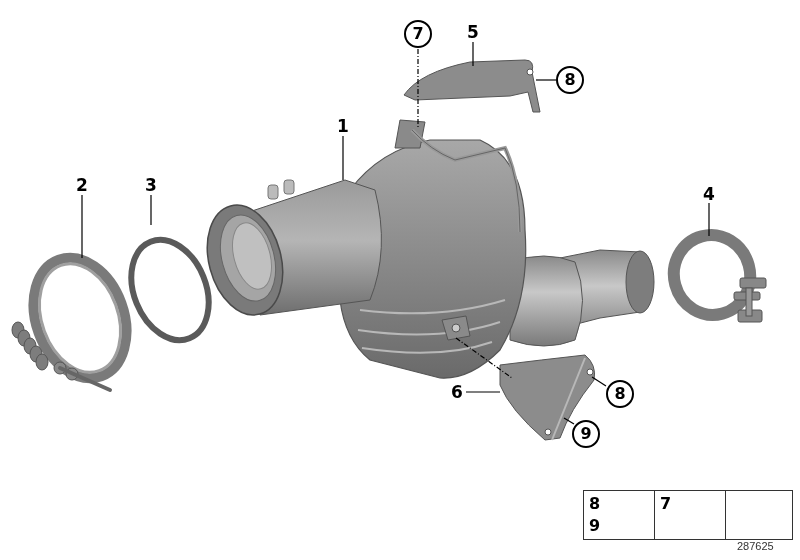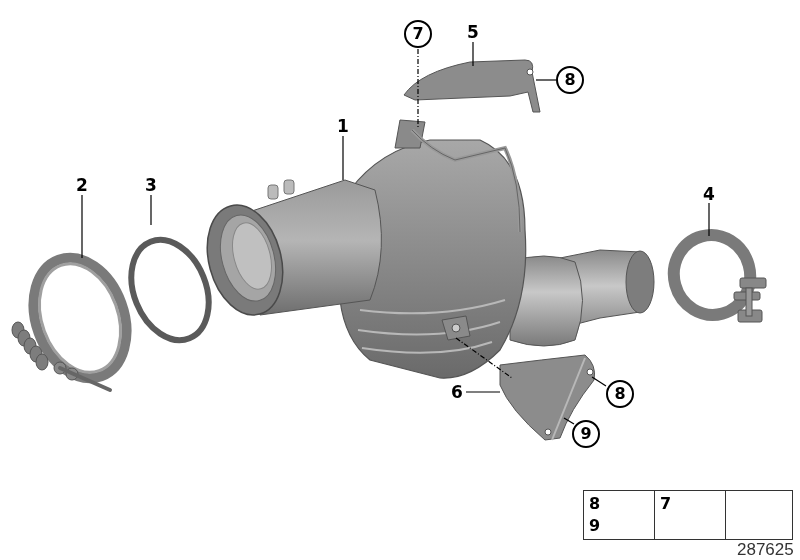--- a/index.html
+++ b/index.html
@@ -3,21 +3,21 @@
   <meta charset="utf-8">
   <style>
     html, body { margin: 0; padding: 0; background: #ffffff; }
     body { width: 800px; height: 560px; position: relative; overflow: hidden; font-family: "Liberation Sans", sans-serif; }
     #stage { position: absolute; left: 0; top: 0; width: 800px; height: 560px; }
     .label { position: absolute; font-family: "DejaVu Sans", sans-serif; font-weight: bold; font-size: 17px; color: #000; line-height: 1; }
     .circle-label { position: absolute; width: 24px; height: 24px; border: 2px solid #000; border-radius: 50%; background: #fff; font-family: "DejaVu Sans", sans-serif; font-weight: bold; font-size: 16px; text-align: center; line-height: 24px; color: #000; }
     .legend-box { position: absolute; left: 583px; top: 490px; width: 208px; height: 48px; border: 1px solid #333; background: #fff; }
     .legend-cell { position: absolute; top: 0; height: 48px; border-right: 1px solid #333; }
     .legend-num { position: absolute; font-family: "DejaVu Sans", sans-serif; font-weight: bold; font-size: 16px; color: #000; line-height: 1; }
-    .doc-number { position: absolute; left: 737px; top: 540px; font-family: "Liberation Sans", sans-serif; font-size: 17px; color: #333; }
+    .doc-number { position: absolute; left: 737px; top: 540px; font-family: "Liberation Sans", sans-serif; font-size: 11px; color: #333; }
   </style>
 </head>
 <body>
 
 <div id="stage">
   <svg width="800" height="560" viewBox="0 0 800 560" xmlns="http://www.w3.org/2000/svg">
     <defs>
       <linearGradient id="gBody" x1="0" y1="0" x2="0" y2="1">
         <stop offset="0" stop-color="#a8a8a8"></stop>
         <stop offset="0.5" stop-color="#8a8a8a"></stop>

